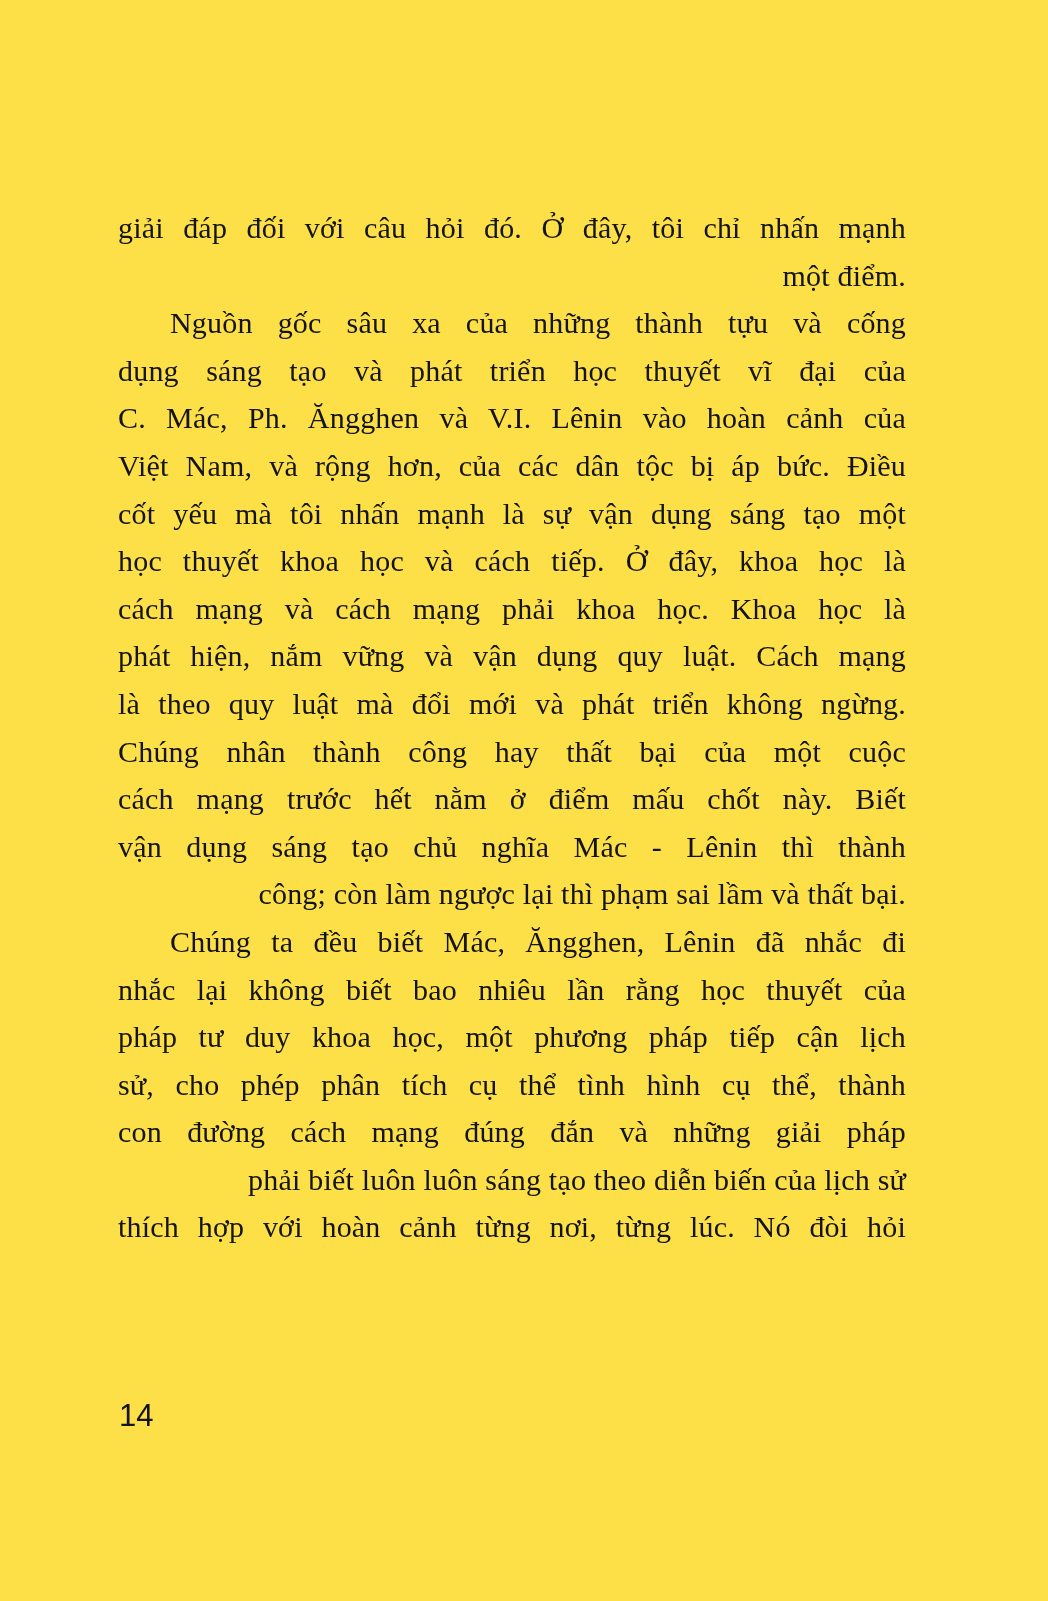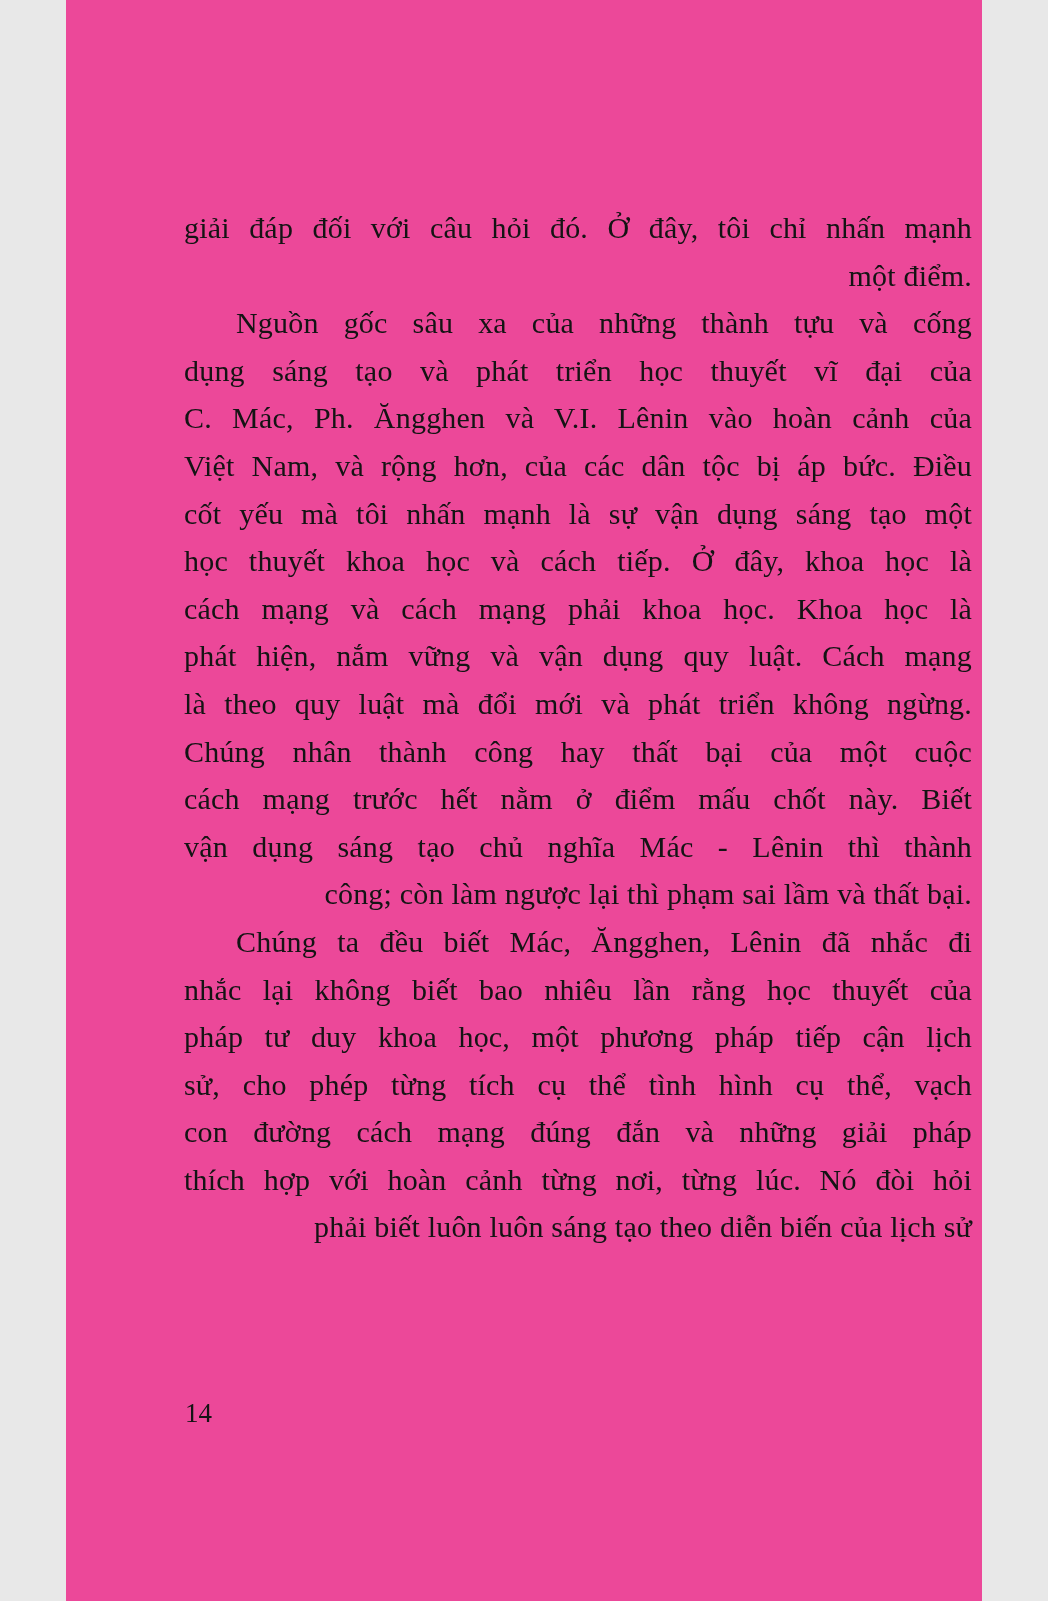--- a/index.html
+++ b/index.html
@@ -2,24 +2,24 @@
 <html><head>
 <meta charset="utf-8">
 <style>
   html, body {
     margin: 0;
     padding: 0;
     background: #e8e8e8;
   }
   .page {
     position: relative;
-    width: 916px;
+    width: 1048px;
     height: 1601px;
     margin: 0 auto;
-    background: #ec4899;
+    background: #fde047;
     overflow: hidden;
   }
   .text-block {
     position: absolute;
     left: 118px;
     top: 204px;
     width: 788px;
     font-family: "Liberation Serif", "DejaVu Serif", serif;
     font-size: 30px;
     line-height: 47.6px;
@@ -33,22 +33,22 @@
     text-align: justify;
     text-align-last: justify;
   }
   .line.indent {
     padding-left: 52px;
   }
   .page-number {
     position: absolute;
     left: 119px;
     top: 1398px;
-    font-family: Liberation Serif, serif;
-    font-size: 27px;
+    font-family: Liberation Sans, sans-serif;
+    font-size: 31px;
     color: #141414;
   }
 </style>
 </head>
 <body>
 
 <div class="page">
   <div class="text-block">
       <div class="line justify">giải đáp đối với câu hỏi đó. Ở đây, tôi chỉ nhấn mạnh</div>
       <div class="line">một điểm.</div>
@@ -61,19 +61,19 @@
       <div class="line justify">cách mạng và cách mạng phải khoa học. Khoa học là</div>
       <div class="line justify">phát hiện, nắm vững và vận dụng quy luật. Cách mạng</div>
       <div class="line justify">là theo quy luật mà đổi mới và phát triển không ngừng.</div>
       <div class="line justify">Chúng nhân thành công hay thất bại của một cuộc</div>
       <div class="line justify">cách mạng trước hết nằm ở điểm mấu chốt này. Biết</div>
       <div class="line justify">vận dụng sáng tạo chủ nghĩa Mác - Lênin thì thành</div>
       <div class="line">công; còn làm ngược lại thì phạm sai lầm và thất bại.</div>
       <div class="line justify indent">Chúng ta đều biết Mác, Ăngghen, Lênin đã nhắc đi</div>
       <div class="line justify">nhắc lại không biết bao nhiêu lần rằng học thuyết của</div>
       <div class="line justify">pháp tư duy khoa học, một phương pháp tiếp cận lịch</div>
-      <div class="line justify">sử, cho phép từng tích cụ thể tình hình cụ thể, vạch</div>
+      <div class="line justify">sử, cho phép phân tích cụ thể tình hình cụ thể, thành</div>
       <div class="line justify">con đường cách mạng đúng đắn và những giải pháp</div>
+      <div class="line">phải biết luôn luôn sáng tạo theo diễn biến của lịch sử</div>
       <div class="line justify">thích hợp với hoàn cảnh từng nơi, từng lúc. Nó đòi hỏi</div>
-      <div class="line">phải biết luôn luôn sáng tạo theo diễn biến của lịch sử</div>
     </div>
   <div class="page-number">14</div>
 </div>
 
 </body></html>

